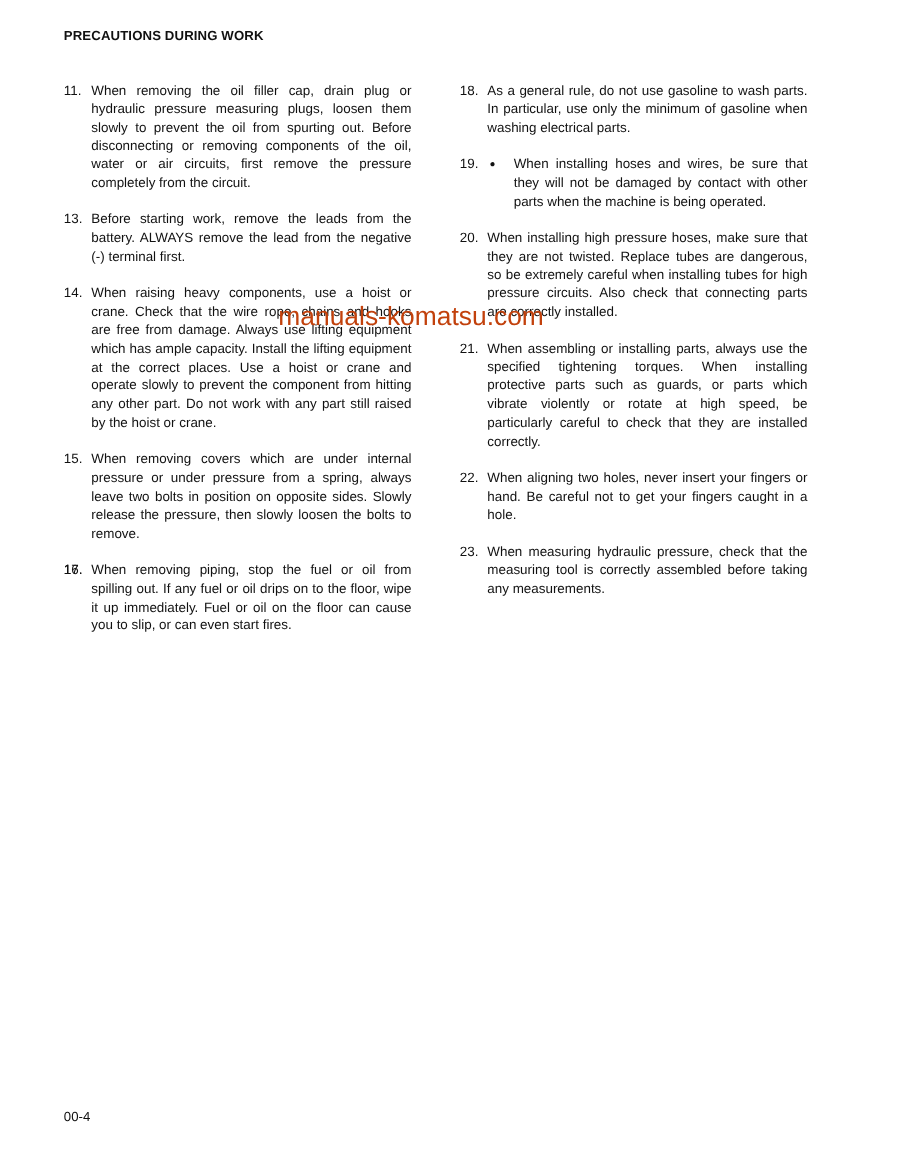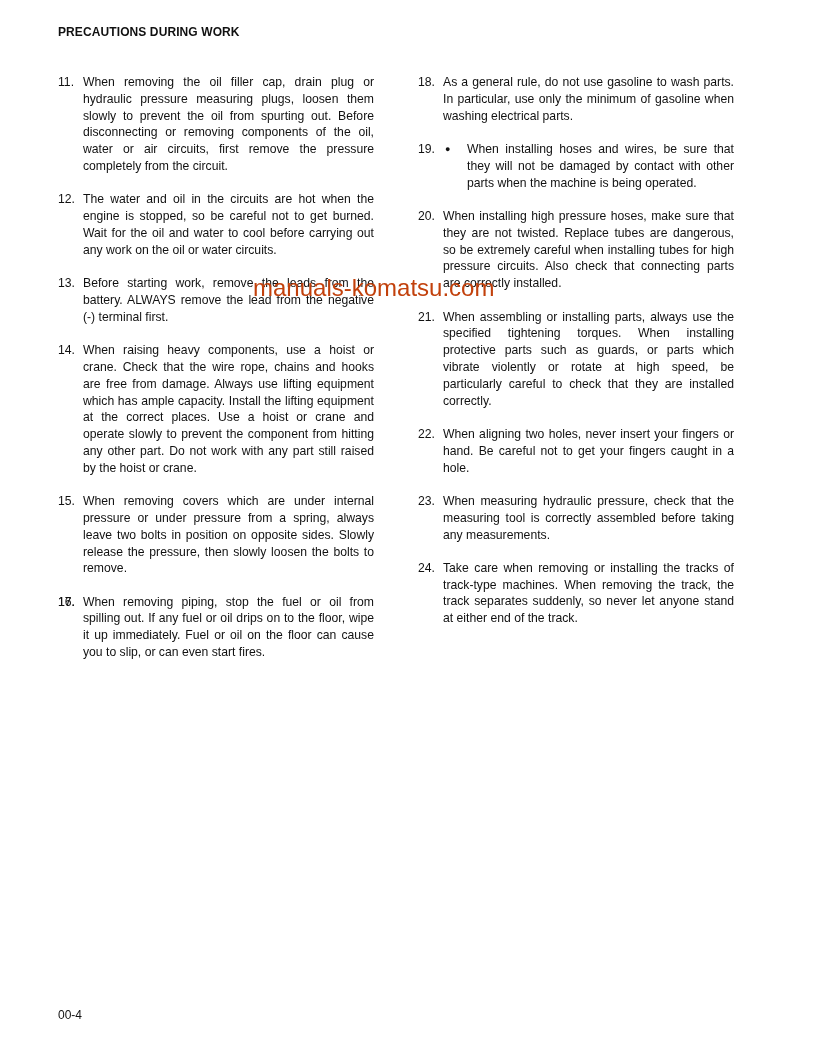--- a/index.html
+++ b/index.html
@@ -76,24 +76,20 @@
 <body>
 
 <div class="heading">PRECAUTIONS DURING WORK</div>
 
 <div class="col col-left">
   <div class="item">
     <span class="num">11.</span>
     <span>When removing the oil filler cap, drain plug or hydraulic pressure measuring plugs, loosen them slowly to prevent the oil from spurting out. Before disconnecting or removing components of the oil, water or air circuits, first remove the pressure completely from the circuit.</span>
   </div>
   <div class="item">
-    <span class="num">12.</span>
-    <span>The water and oil in the circuits are hot when the engine is stopped, so be careful not to get burned. Wait for the oil and water to cool before carrying out any work on the oil or water circuits.</span>
-  </div>
-  <div class="item">
     <span class="num">13.</span>
     <span>Before starting work, remove the leads from the battery. ALWAYS remove the lead from the negative (-) terminal first.</span>
   </div>
   <div class="item">
     <span class="num">14.</span>
     <span>When raising heavy components, use a hoist or crane. Check that the wire rope, chains and hooks are free from damage. Always use lifting equipment which has ample capacity. Install the lifting equipment at the correct places. Use a hoist or crane and operate slowly to prevent the component from hitting any other part. Do not work with any part still raised by the hoist or crane.</span>
   </div>
   <div class="item">
     <span class="num">15.</span>
     <span>When removing covers which are under internal pressure or under pressure from a spring, always leave two bolts in position on opposite sides. Slowly release the pressure, then slowly loosen the bolts to remove.</span>
@@ -128,21 +124,17 @@
     <span>When assembling or installing parts, always use the specified tightening torques. When installing protective parts such as guards, or parts which vibrate violently or rotate at high speed, be particularly careful to check that they are installed correctly.</span>
   </div>
   <div class="item">
     <span class="num">22.</span>
     <span>When aligning two holes, never insert your fingers or hand. Be careful not to get your fingers caught in a hole.</span>
   </div>
   <div class="item">
     <span class="num">23.</span>
     <span>When measuring hydraulic pressure, check that the measuring tool is correctly assembled before taking any measurements.</span>
   </div>
-  <div class="item">
-    <span class="num">24.</span>
-    <span>Take care when removing or installing the tracks of track-type machines. When removing the track, the track separates suddenly, so never let anyone stand at either end of the track.</span>
-  </div>
 </div>
 
 <div class="watermark">manuals-komatsu.com</div>
 
 <div class="page-number">00-4</div>
 
 </body></html>

